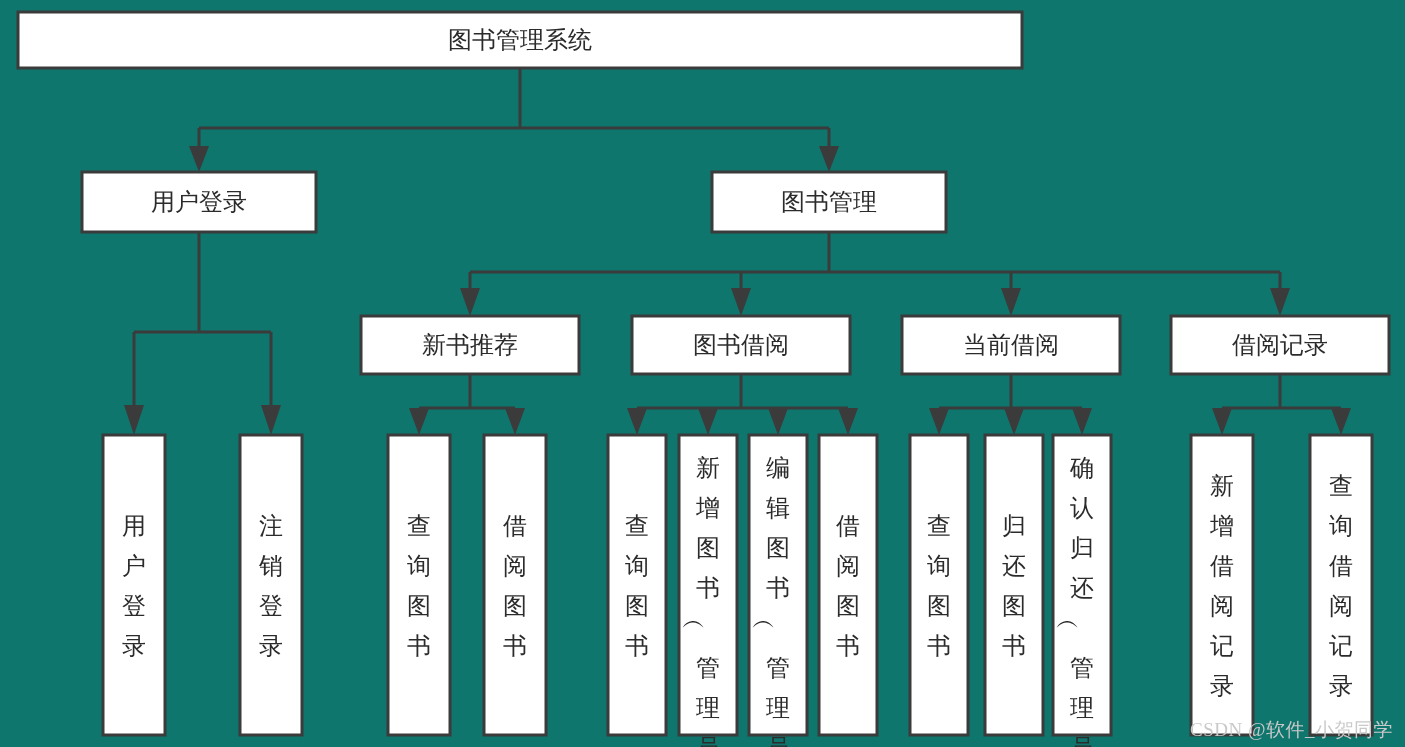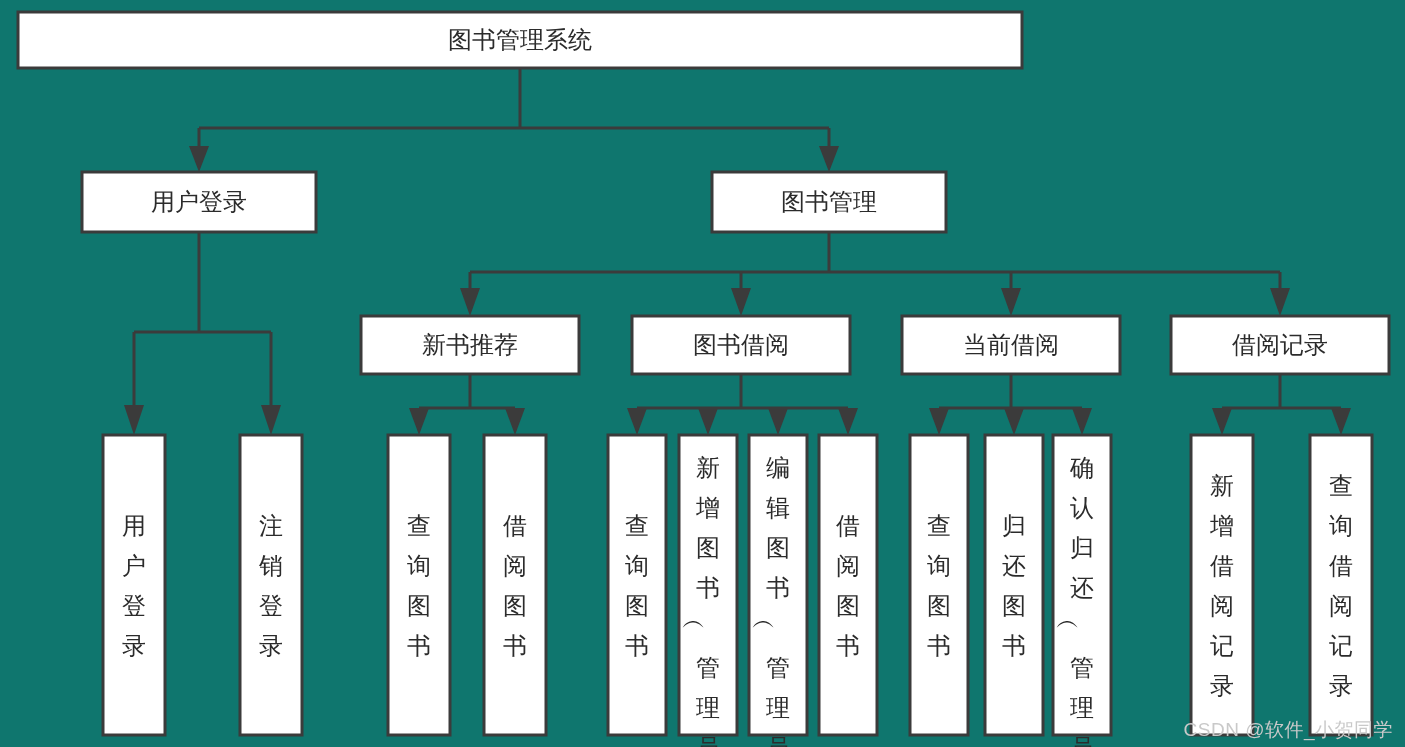--- a/index.html
+++ b/index.html
@@ -50,21 +50,21 @@
   .node-label-v {
     font-family: "DejaVu Sans", "Liberation Sans", sans-serif;
     font-size: 24px;
     fill: #2b2b2b;
     text-anchor: middle;
   }
   .watermark-text {
     position: absolute;
     right: 12px;
     bottom: 4px;
-    font-family: Liberation Sans, sans-serif;
+    font-family: Liberation Serif, serif;
     font-size: 19px;
     color: #c9c9c9;
     letter-spacing: 0.5px;
     white-space: nowrap;
     user-select: none;
   }
 </style>
 </head>
 <body>
 

